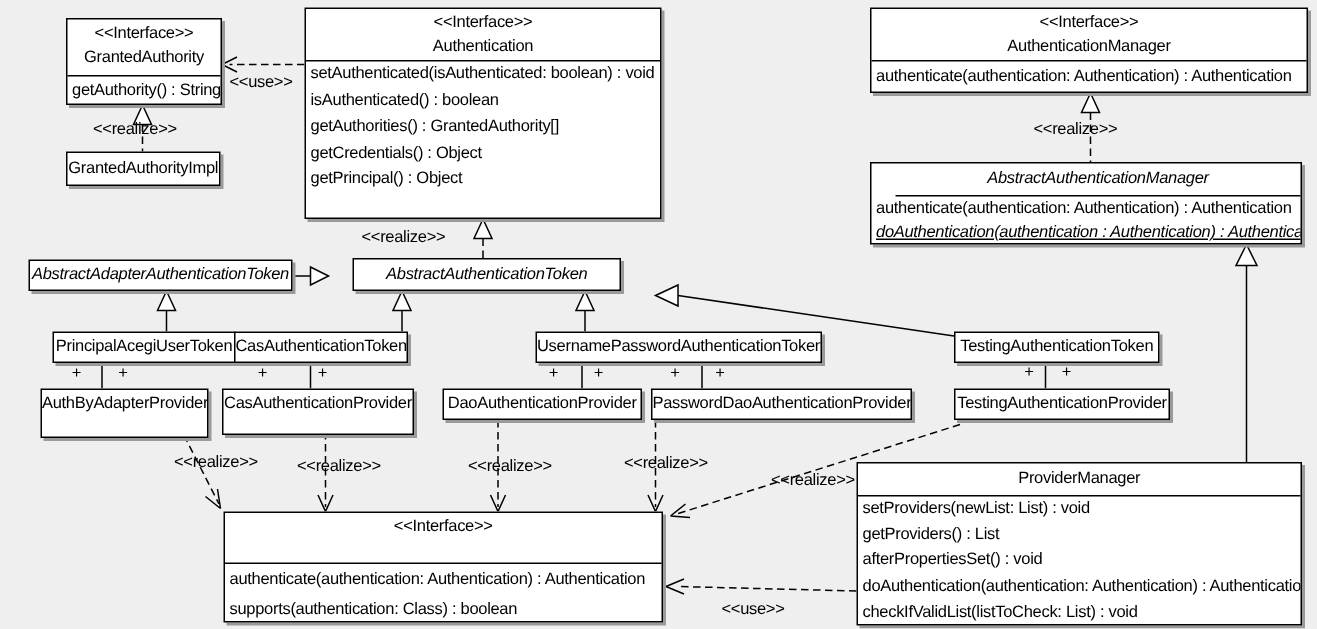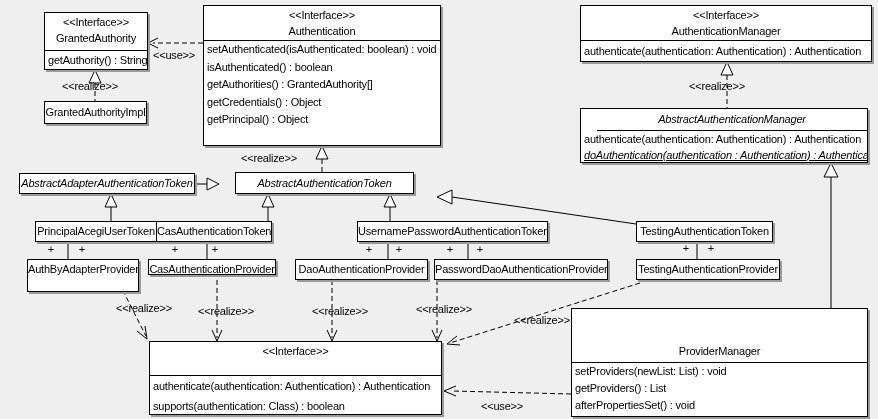--- a/index.html
+++ b/index.html
@@ -32,29 +32,29 @@
   #abstract-authentication-manager{left:580px;top:108px;width:288px;height:55px;}
   #abstract-authentication-manager .title{height:21px;line-height:21px;}
   #abstract-authentication-manager .m{line-height:16px;}
   #abstract-adapter-authentication-token{left:3px;top:173px;width:176px;height:21px;}
   #abstract-authentication-token{left:219px;top:172px;width:179px;height:22px;line-height:20px;}
   #principal-acegi-user-token{left:4px;top:221px;width:122px;height:21px;margin-left:31px;}
   #cas-authentication-token{left:156px;top:221px;width:116px;height:21px;}
   #username-password-authentication-token{left:357px;top:221px;width:191px;height:21px;}
   #testing-authentication-token{left:636px;top:221px;width:137px;height:21px;}
   #auth-by-adapter-provider{left:27px;top:259px;width:112px;height:33px;}
-  #cas-authentication-provider{left:148px;top:259px;width:128px;height:16px;}
+  #cas-authentication-provider{left:148px;top:259px;width:128px;height:31px;}
   #dao-authentication-provider{left:295px;top:259px;width:133px;height:21px;}
   #password-dao-authentication-provider{left:434px;top:259px;width:174px;height:21px;}
   #testing-authentication-provider{left:636px;top:259px;width:144px;height:21px;}
   #authentication-provider{left:149px;top:341px;width:293px;height:74px;}
   #authentication-provider .title{height:33px;}
   #authentication-provider .m{line-height:20px;}
   #provider-manager{left:571px;top:308px;width:297px;height:109px;}
-  #provider-manager .title{height:21px;line-height:21px;margin-top:32px;}
+  #provider-manager .title{height:21px;line-height:21px;}
   #provider-manager .m{line-height:17.2px;}
 </style>
 </head>
 <body>
 
 <div id="diagram">
 
   <svg id="wires" width="878" height="419">
     <g stroke="#000" stroke-width="1" fill="none">
 

